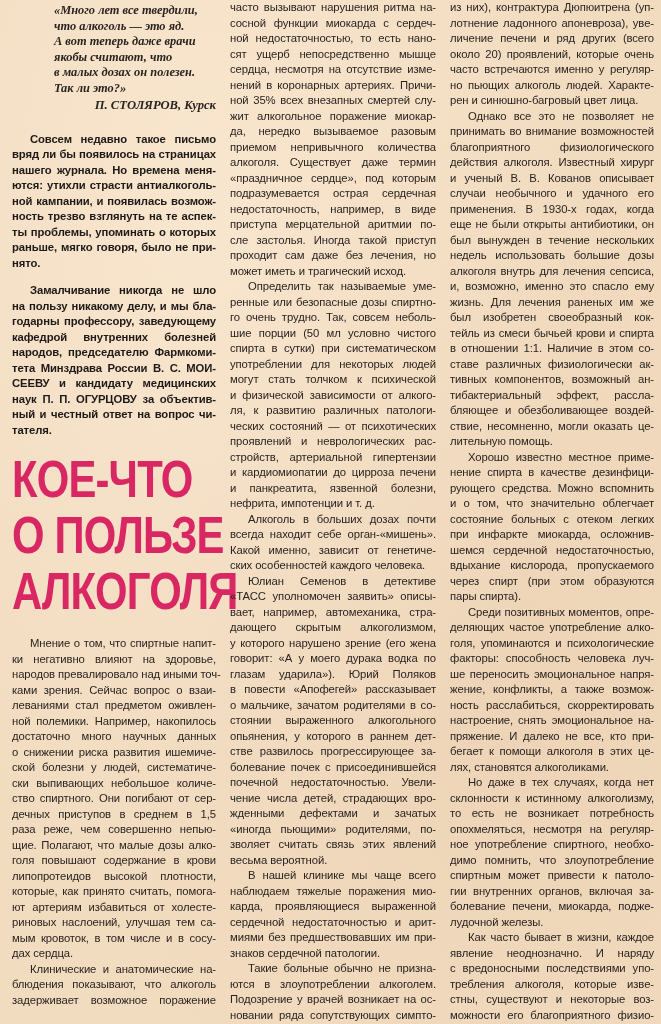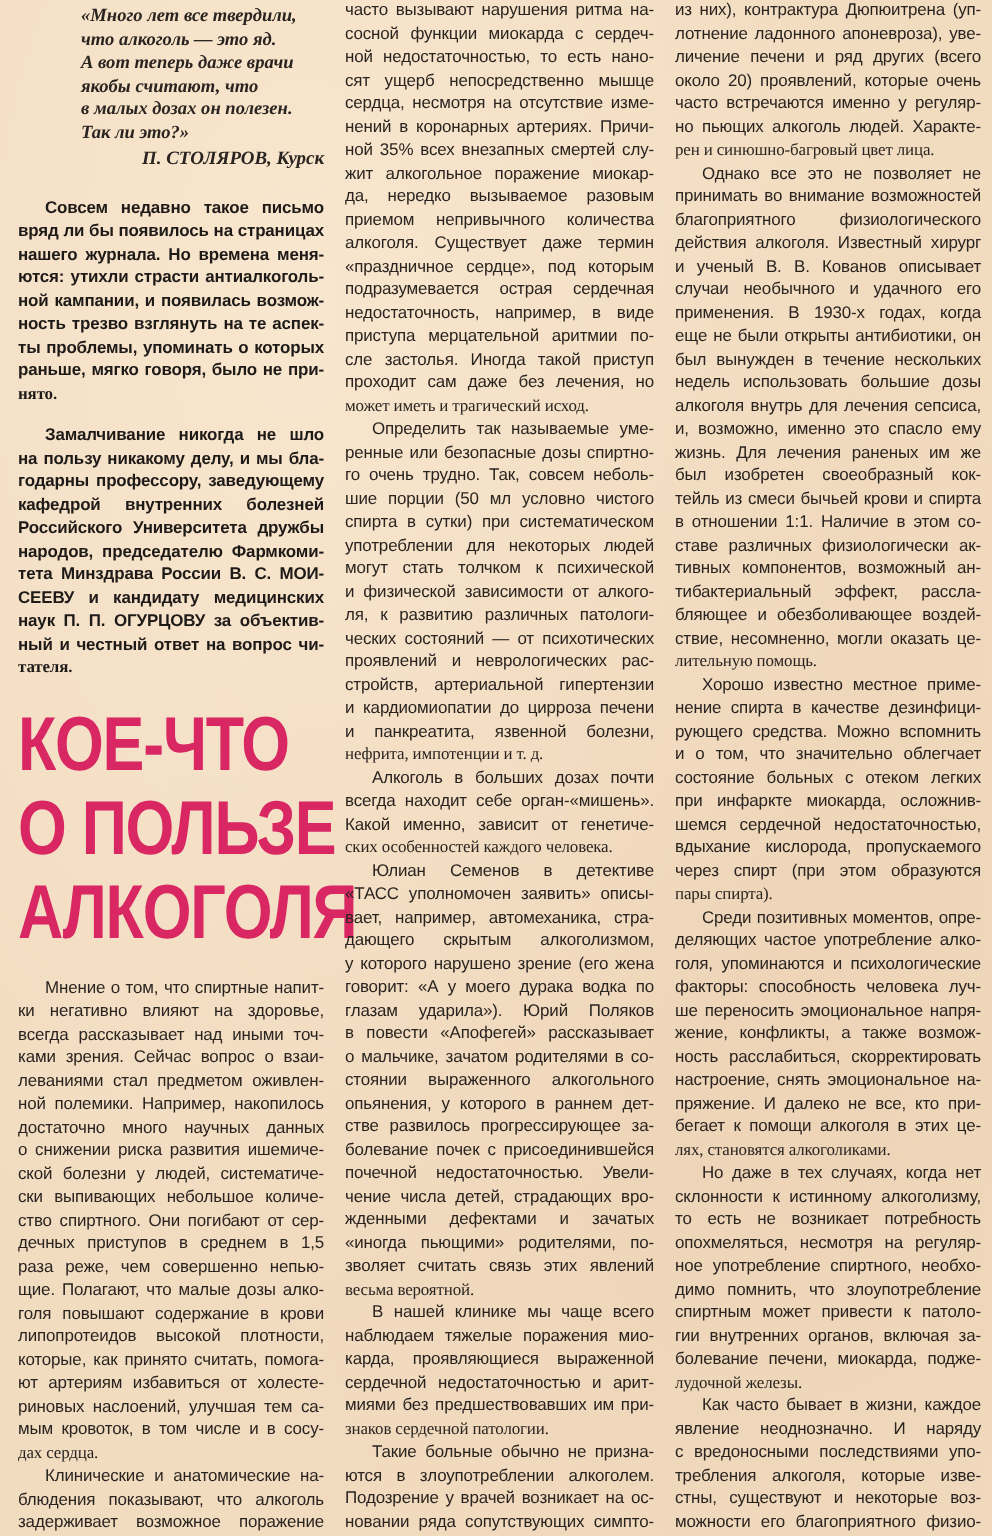--- a/index.html
+++ b/index.html
@@ -15,21 +15,21 @@
   }
   .col { position:absolute; top:0; }
   .col1 { left:12px; width:204px; }
   .col2 { left:230px; width:206px; }
   .col3 { left:450px; width:204px; }
   .line {
     font-size:11.3px; line-height:15.5px; white-space:nowrap;
     text-align:justify; text-align-last:justify; display:block;
     letter-spacing:-0.1px;
   }
-  .line.last { text-align-last:left;font-family:Liberation Serif, serif; }
+  .line.last { text-align-last:left; }
   .line.indent { padding-left:18px; }
   .bold .line { font-weight:bold; color:#1e1a18; }
   .epigraph {
     font-family:"Liberation Serif", serif; font-style:italic; font-weight:bold;
     font-size:12.4px; line-height:15.6px; margin-top:3px;margin-left:42px;
   }
   .epigraph .eline { display:block; white-space:nowrap; }
   .signature {
     font-family:"Liberation Serif", serif; font-style:italic; font-weight:bold;
     font-size:12.6px; text-align:right; margin-top:0px; line-height:17px;
@@ -70,39 +70,38 @@
         <span class="line">ность трезво взглянуть на те аспек-</span>
         <span class="line">ты проблемы, упоминать о которых</span>
         <span class="line">раньше, мягко говоря, было не при-</span>
         <span class="line last">нято.</span>
       </div>
       <div class="para">
         <span class="line indent">Замалчивание никогда не шло</span>
         <span class="line">на пользу никакому делу, и мы бла-</span>
         <span class="line">годарны профессору, заведующему</span>
         <span class="line">кафедрой внутренних болезней</span>
-        <span class="line">Российского Университета дружбы</span>
         <span class="line">народов, председателю Фармкоми-</span>
         <span class="line">тета Минздрава России В. С. МОИ-</span>
         <span class="line">СЕЕВУ и кандидату медицинских</span>
         <span class="line">наук П. П. ОГУРЦОВУ за объектив-</span>
         <span class="line">ный и честный ответ на вопрос чи-</span>
         <span class="line last">тателя.</span>
       </div>
     </div>
   <div class="headline" id="headline" style="color: rgb(217, 39, 100);">
       <span class="hline">КОЕ-ЧТО</span>
       <span class="hline">О ПОЛЬЗЕ</span>
       <span class="hline">АЛКОГОЛЯ</span>
     </div>
   <div class="body-start" id="col0">
       <div class="para">
         <span class="line indent">Мнение о том, что спиртные напит-</span>
         <span class="line">ки негативно влияют на здоровье,</span>
-        <span class="line">всегда рассказывает над иными точ-</span>
+        <span class="line">народов превалировало над иными точ-</span>
         <span class="line">ками зрения. Сейчас вопрос о взаи-</span>
         <span class="line">леваниями стал предметом оживлен-</span>
         <span class="line">ной полемики. Например, накопилось</span>
         <span class="line">достаточно много научных данных</span>
         <span class="line">о снижении риска развития ишемиче-</span>
         <span class="line">ской болезни у людей, систематиче-</span>
         <span class="line">ски выпивающих небольшое количе-</span>
         <span class="line">ство спиртного. Они погибают от сер-</span>
         <span class="line">дечных приступов в среднем в 1,5</span>
         <span class="line">раза реже, чем совершенно непью-</span>

